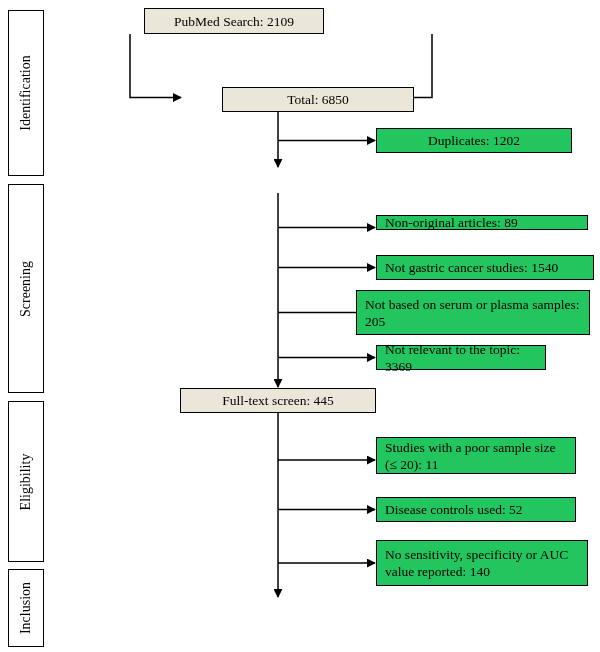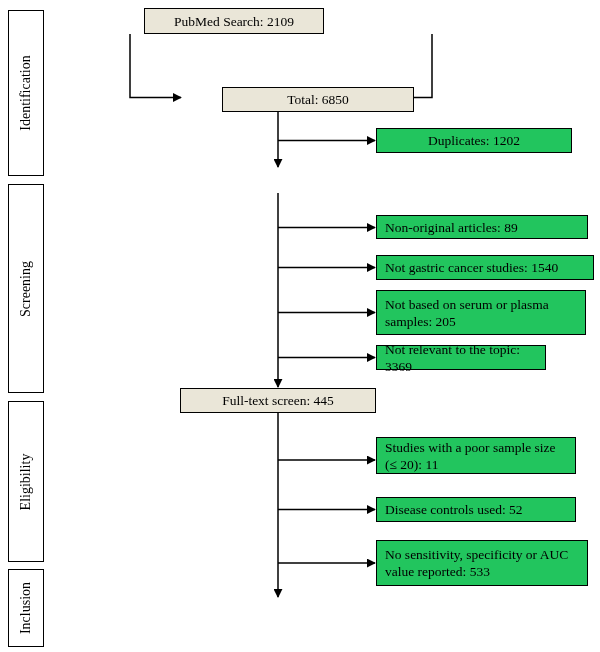--- a/index.html
+++ b/index.html
@@ -105,27 +105,27 @@
 
 
   <div class="box filled" style="left:182px; top:87px; width:192px; height:25px;margin-left:40px;">Total: 6850</div>
 
 
   <div class="box filled" style="left:180px; top:388px; width:196px; height:25px;">Full-text screen: 445</div>
 
 
   <div class="box" style="left:376px; top:128px; width:196px; height:25px;">Duplicates: 1202</div>
 
-  <div class="box left" style="left:376px; top:215px; width:212px; height:24px;">Non-original articles: 89</div>
+  <div class="box left" style="left:376px; top:215px; width:212px; height:15px;">Non-original articles: 89</div>
 
   <div class="box left" style="left:376px; top:255px; width:218px; height:25px;">Not gastric cancer studies: 1540</div>
 
-  <div class="box left" style="left:376px; top:290px; width:210px; height:45px;">Not based on serum or plasma samples: 205</div>
+  <div class="box left" style="left:356px; top:290px; width:234px; height:45px;">Not based on serum or plasma samples: 205</div>
 
   <div class="box left" style="left:376px; top:345px; width:170px; height:25px;">Not relevant to the topic: 3369</div>
 
   <div class="box left" style="left:376px; top:437px; width:200px; height:37px;">Studies with a poor sample size (≤ 20): 11</div>
 
   <div class="box left" style="left:376px; top:497px; width:200px; height:25px;padding-left:8px;">Disease controls used: 52</div>
 
-  <div class="box left" style="left:376px; top:540px; width:212px; height:46px;">No sensitivity, specificity or AUC value reported: 533</div>
+  <div class="box left" style="left:376px; top:540px; width:212px; height:46px;">No sensitivity, specificity or AUC value reported: 140</div>
 
 </div>
 
 </body></html>

